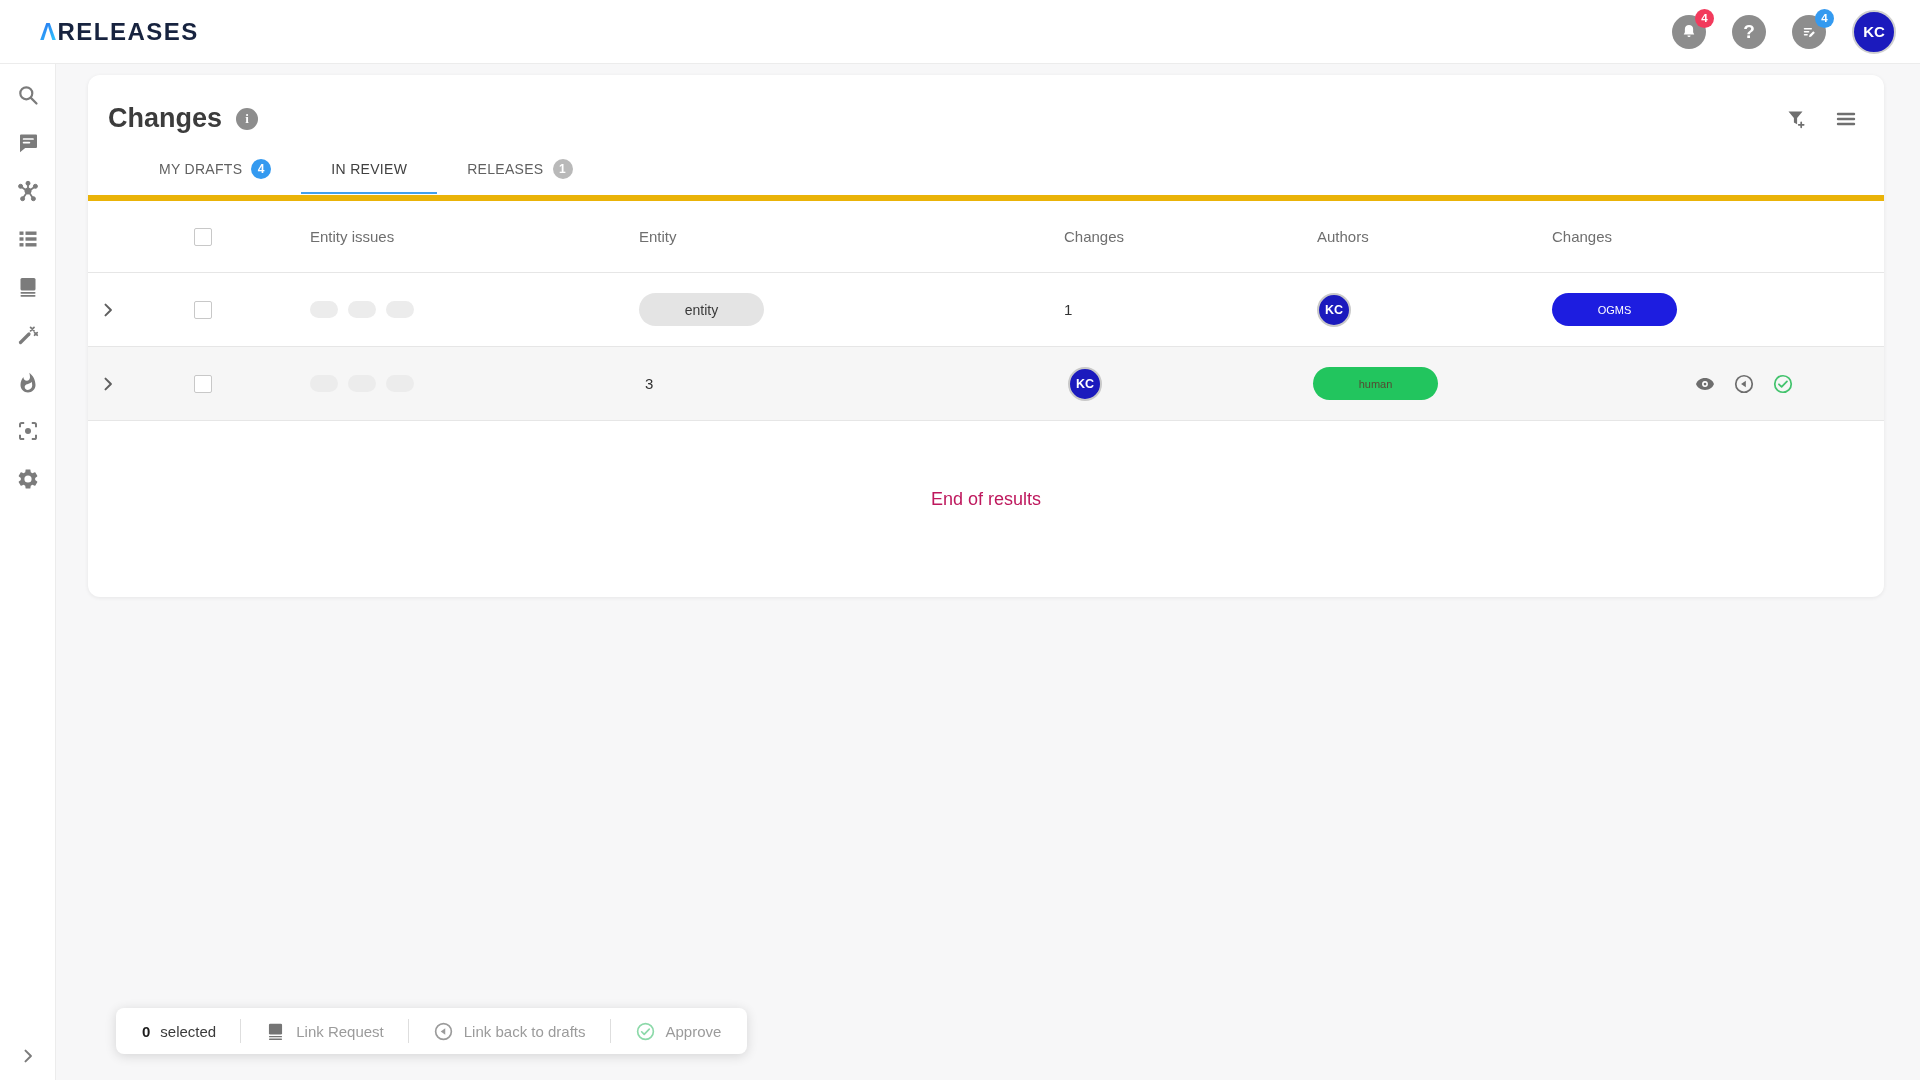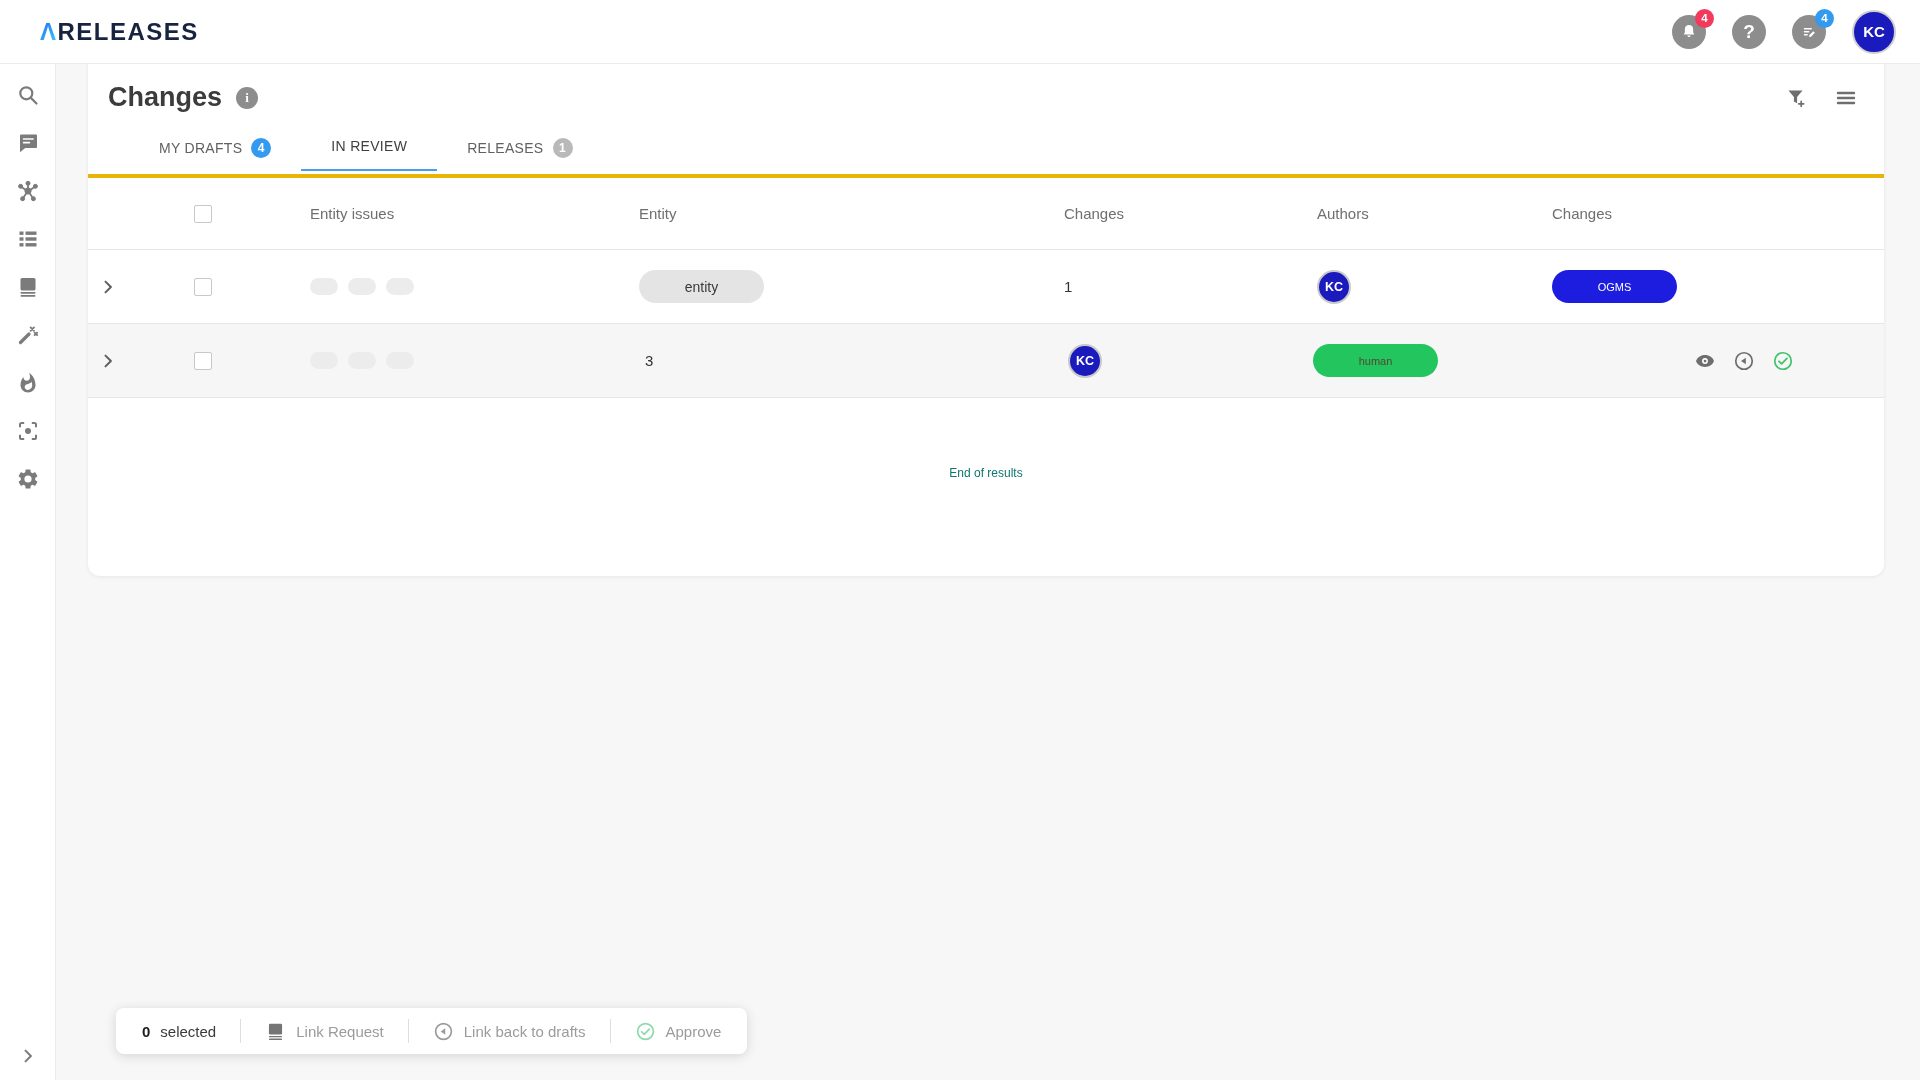--- a/index.html
+++ b/index.html
@@ -52,43 +52,43 @@
     position: absolute; top: 64px; left: 0; bottom: 0; width: 56px;
     background: #fff; border-right: 1px solid #ececec;
     display: flex; flex-direction: column; align-items: center;
     padding-top: 19px; gap: 24px; z-index: 10;
   }
   .side-item { width: 24px; height: 24px; color: #7b7b7b; cursor: pointer; }
   .side-expand { margin-top: auto; margin-bottom: 14px; width: 20px; height: 20px; color: #7b7b7b; cursor: pointer; }
 
   
   .card {
-    position: absolute; left: 88px; top: 54px; width: 1796px; height: 522px;
+    position: absolute; left: 88px; top: 75px; width: 1796px; height: 522px;
     background: #fff; border-radius: 12px;
     box-shadow: 0 1px 4px rgba(0,0,0,0.07);
   }
   .card-header {
     display: flex; align-items: center; justify-content: space-between;
     padding: 28px 26px 0 20px;
   }
   .title-wrap { display: flex; align-items: center; gap: 14px; }
   .page-title { font-size: 27px; font-weight: 700; color: #3c3c3c; }
   .info-icon {
     width: 22px; height: 22px; border-radius: 50%; background: #8d8d8d;
     color: #fff; font-size: 13px; font-weight: 700; font-family: "Liberation Serif", serif;
     display: flex; align-items: center; justify-content: center;
   }
   .header-tools { display: flex; align-items: center; gap: 26px; color: #6f6f6f; }
   .tool-btn { width: 24px; height: 24px; color: #6f6f6f; background: none; border: none; cursor: pointer; }
 
   
   .tabs {
-    display: flex; align-items: flex-start;
+    display: flex; align-items: center;
     margin-top: 10px; padding-left: 41px;
-    border-bottom: 4px solid #eab308;
+    border-bottom: 6px solid #eab308;
   }
   .tab {
     padding: 15px 30px; font-size: 14px; letter-spacing: 0.3px;
     color: #616161; cursor: pointer; display: flex; align-items: center; gap: 9px;
     border-bottom: 2px solid transparent; margin-bottom: -1px; white-space: nowrap;
   }
   .tab.active { color: #404040; border-bottom-color: #42a0ee; }
   .tab-badge {
     min-width: 20px; height: 20px; padding: 0 4px; border-radius: 10px;
     color: #fff; font-size: 12px; font-weight: 700;
@@ -129,21 +129,21 @@
   .pill.dataset { font-size: 11px; cursor: pointer; }
   .avatar-sm {
     width: 34px; height: 34px; border-radius: 50%;
     background: #1b1abd; border: 2px solid #c9c9c9;
     color: #fff; font-size: 12.5px; font-weight: 600;
     display: flex; align-items: center; justify-content: center; cursor: pointer;
   }
   .actions { display: flex; align-items: center; gap: 17px; justify-content: center; }
   .act-btn { width: 22px; height: 22px; background: none; border: none; padding: 0; cursor: pointer; color: #6e6e6e; }
   .act-btn.green { color: #43c36d; }
-  .end-results { text-align: center; padding-top: 68px; color: #0f766e; font-size: 12px; }
+  .end-results { text-align: center; padding-top: 68px; color: #be185d; font-size: 18px; }
 
   
   .footer-bar {
     position: absolute; left: 116px; top: 1008px; height: 46px;
     background: #fff; border-radius: 8px;
     box-shadow: 0 2px 12px rgba(0,0,0,0.14);
     display: inline-flex; align-items: center; padding: 0 26px;
   }
   .fb-sep { width: 1px; height: 24px; background: #dedede; margin: 0 24px; }
   .fb-selected { display: flex; align-items: baseline; gap: 10px; font-size: 15px; }

